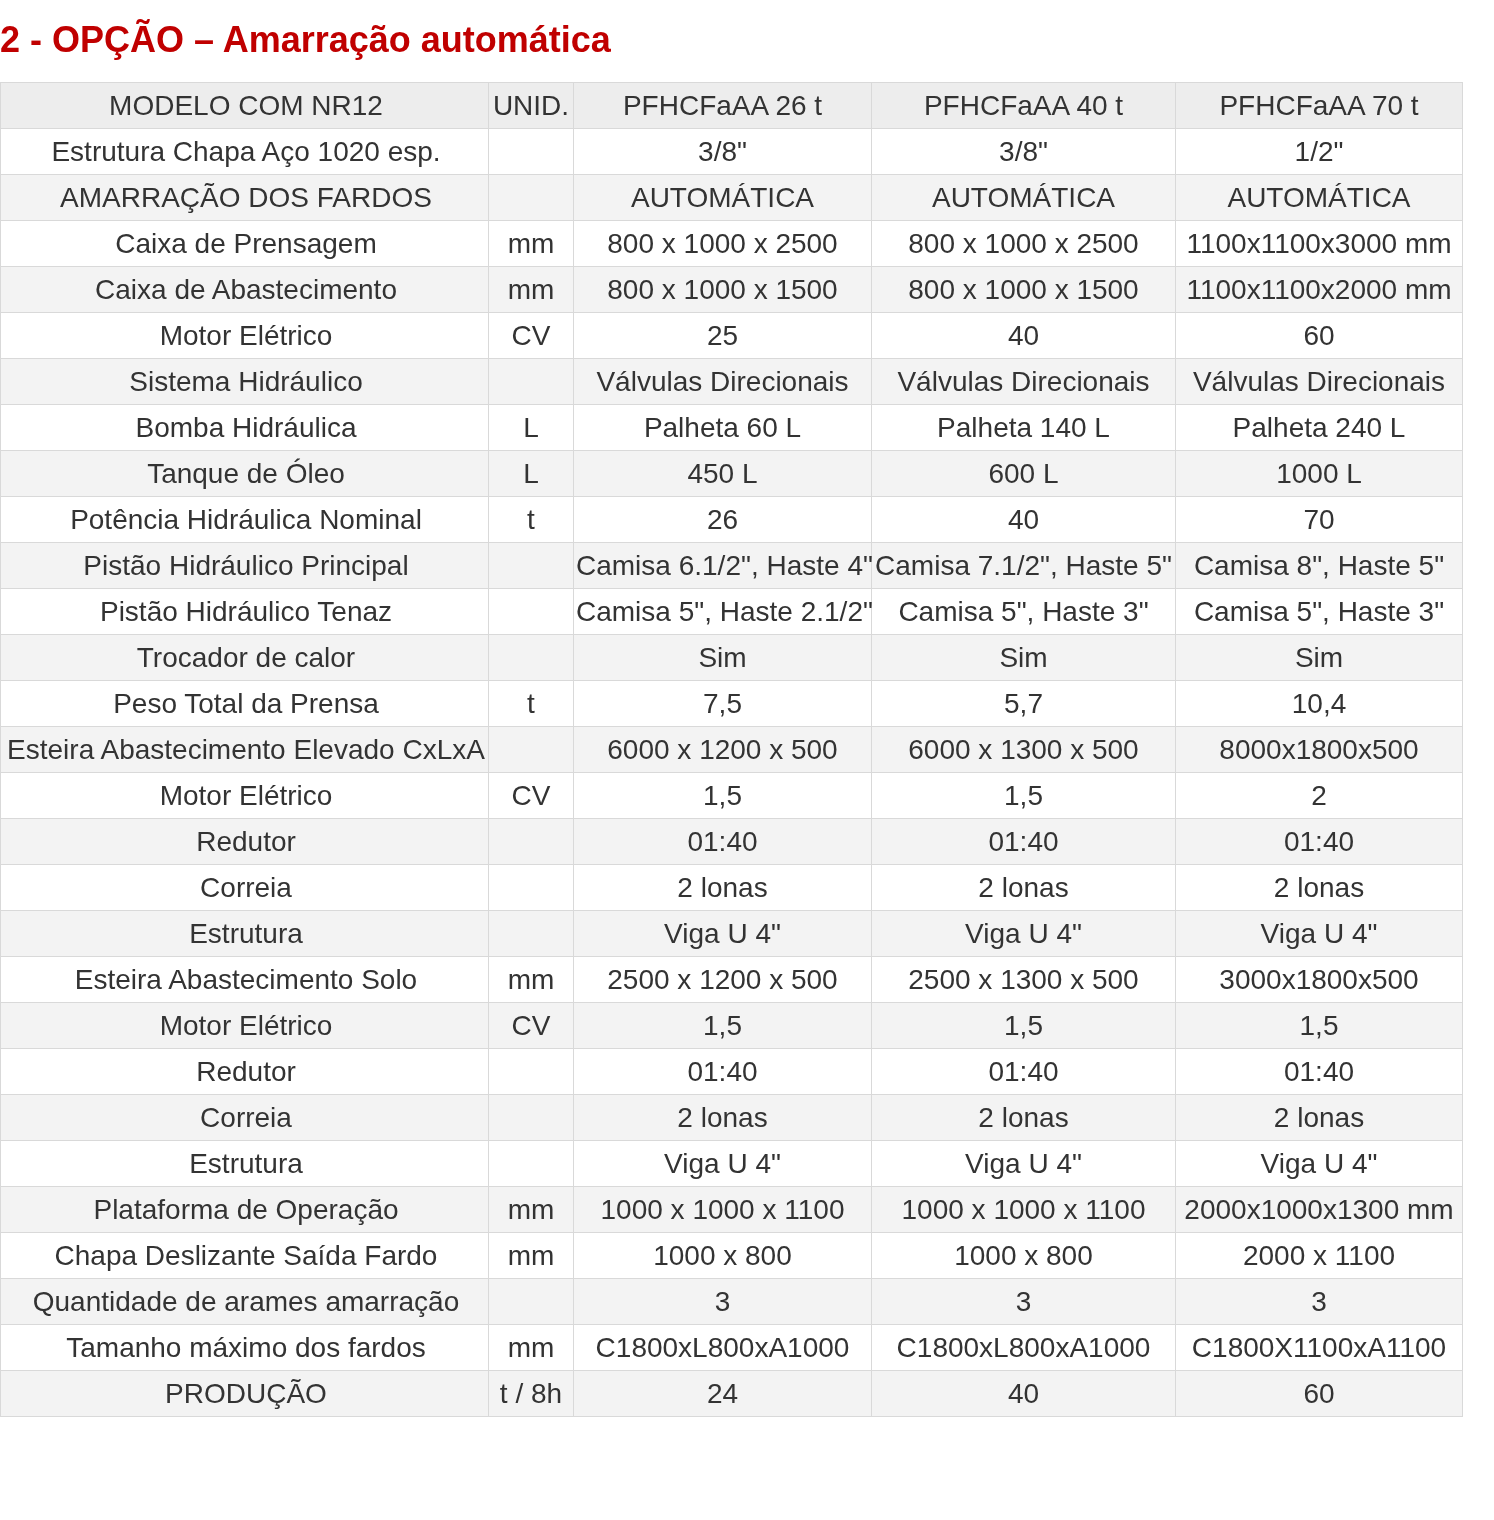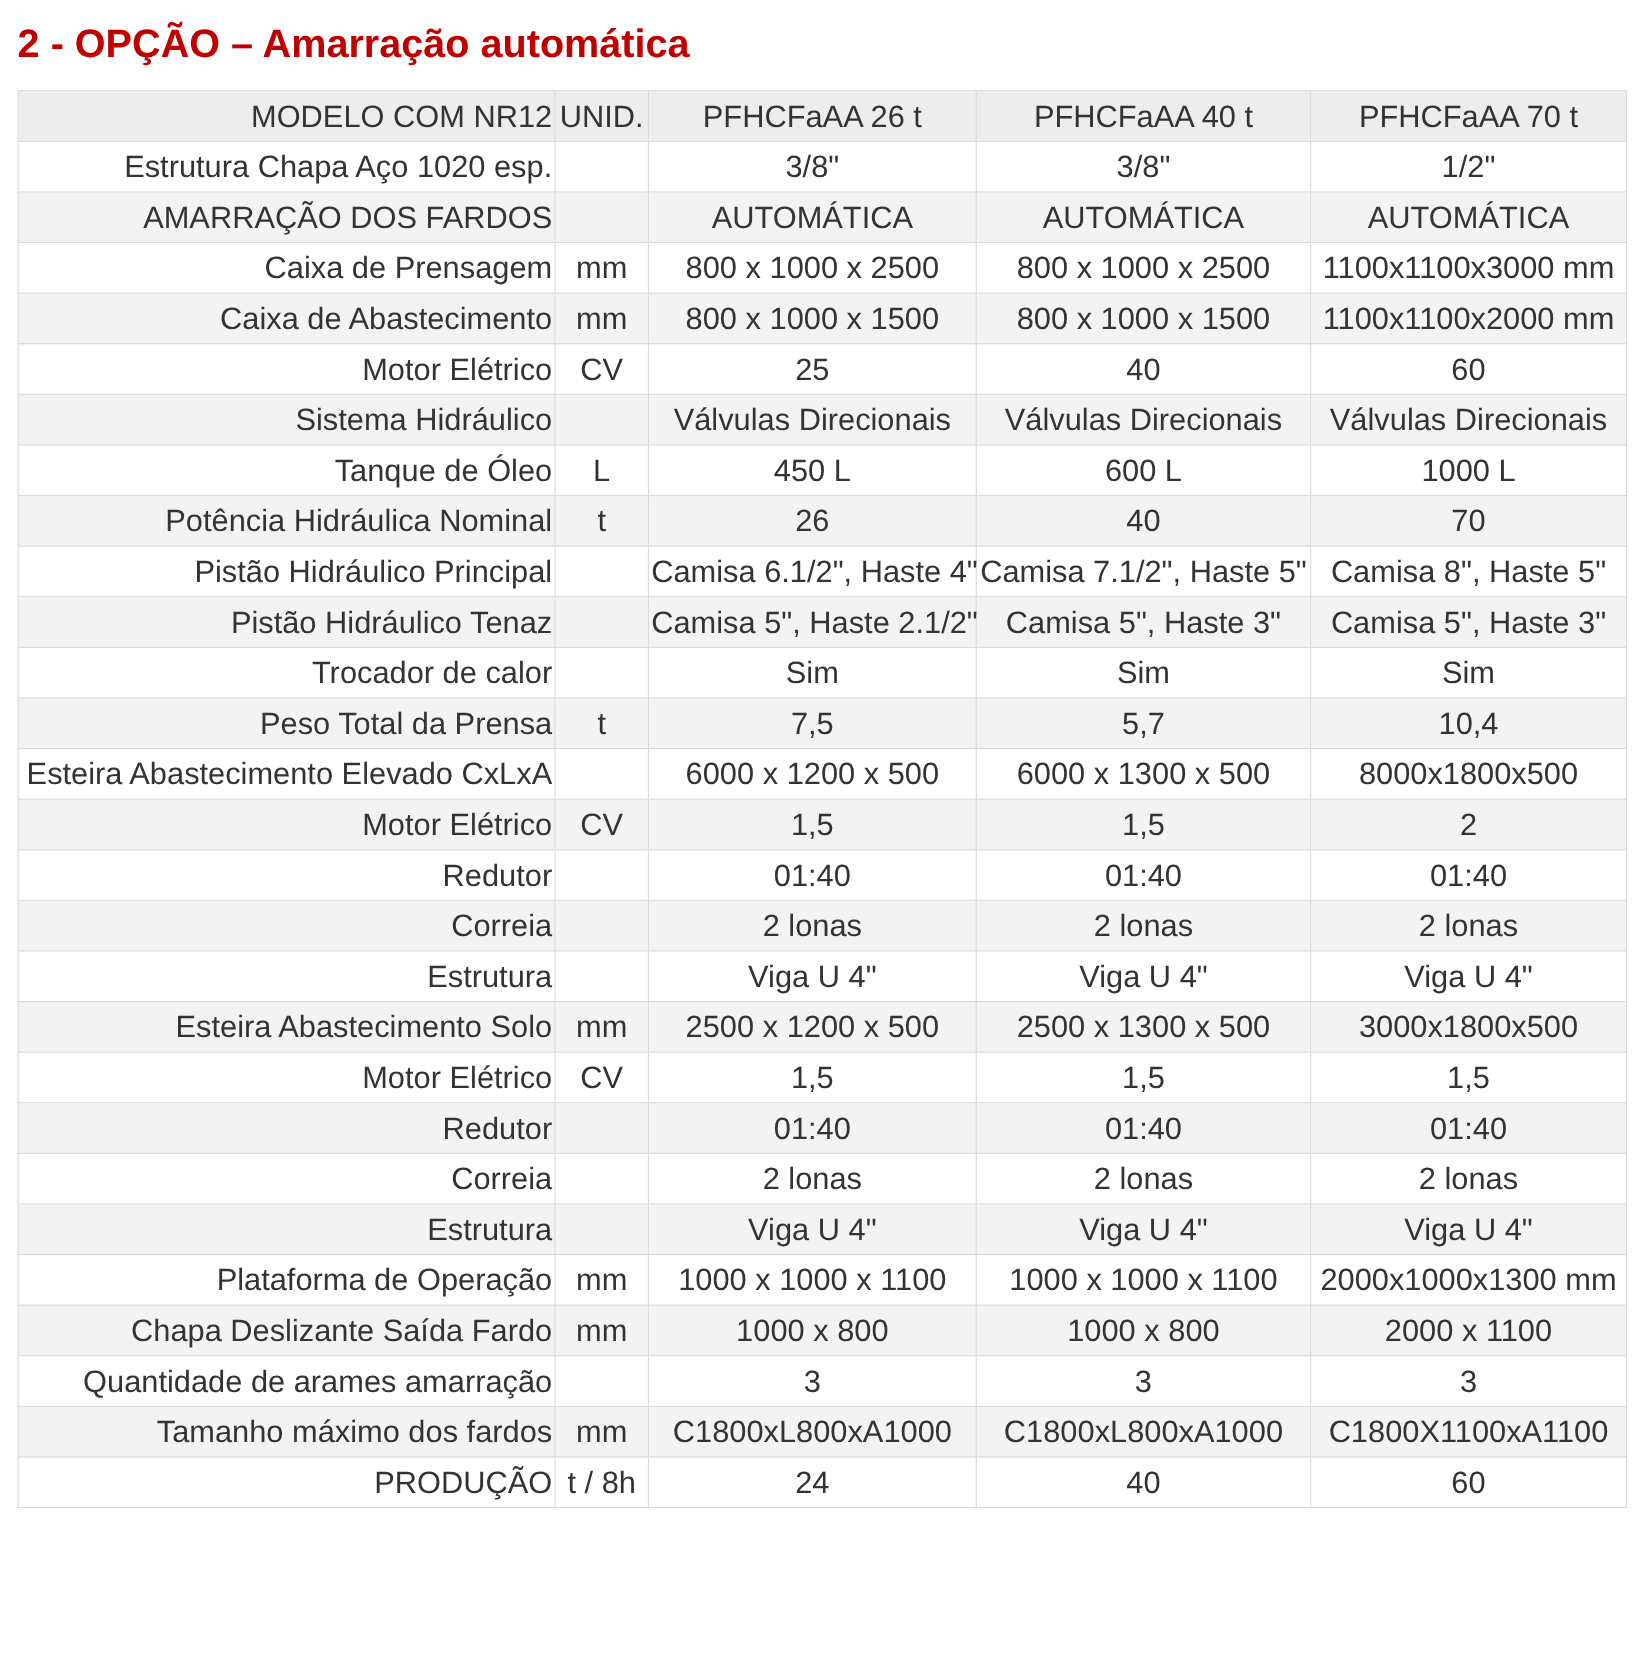--- a/index.html
+++ b/index.html
@@ -8,21 +8,21 @@
     background: #ffffff;
   }
   body {
     width: 1494px;
     height: 1520px;
     font-family: "Liberation Sans", "DejaVu Sans", sans-serif;
     color: var(--text, #333333);
     overflow: hidden;
   }
   .page {
-    padding: 10px 16px 0 16px;
+    padding: 10px 16px 0 0;
     box-sizing: border-box;
   }
   .section-title {
     margin: 8px 0 0 0;
     font-size: 36px;
     font-weight: bold;
     line-height: 1.2;
     color: var(--accent, #c00000);
     letter-spacing: 0;
   }
@@ -40,21 +40,21 @@
     padding: 0 2px;
     font-weight: normal;
     text-align: center;
     vertical-align: middle;
     white-space: nowrap;
     overflow: visible;
     line-height: 1.15;
   }
   table.spec-table th.col-label,
   table.spec-table td.col-label {
-    text-align: right;
+    text-align: center;
     padding-left: 5px;
   }
   table.spec-table thead tr {
     background: var(--header_bg, #ededed);
   }
   table.spec-table tbody tr:nth-child(even) {
     background: var(--stripe_bg, #f3f3f3);
   }
   table.spec-table tbody tr:nth-child(odd) {
     background: #ffffff;
@@ -121,20 +121,27 @@
           <td class="col-value">60</td>
         </tr>
         <tr>
           <td class="col-label">Sistema Hidráulico</td>
           <td class="col-unit"></td>
           <td class="col-value">Válvulas Direcionais</td>
           <td class="col-value">Válvulas Direcionais</td>
           <td class="col-value">Válvulas Direcionais</td>
         </tr>
         <tr>
+          <td class="col-label">Bomba Hidráulica</td>
+          <td class="col-unit">L</td>
+          <td class="col-value">Palheta 60 L</td>
+          <td class="col-value">Palheta 140 L</td>
+          <td class="col-value">Palheta 240 L</td>
+        </tr>
+        <tr>
           <td class="col-label">Tanque de Óleo</td>
           <td class="col-unit">L</td>
           <td class="col-value">450 L</td>
           <td class="col-value">600 L</td>
           <td class="col-value">1000 L</td>
         </tr>
         <tr>
           <td class="col-label">Potência Hidráulica Nominal</td>
           <td class="col-unit">t</td>
           <td class="col-value">26</td>

